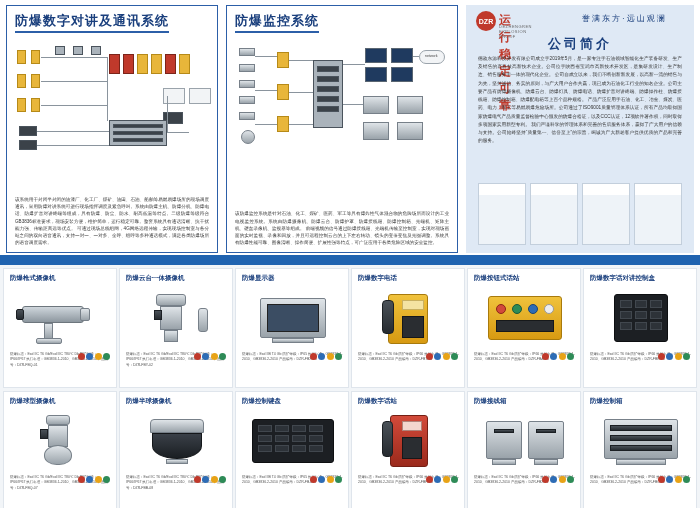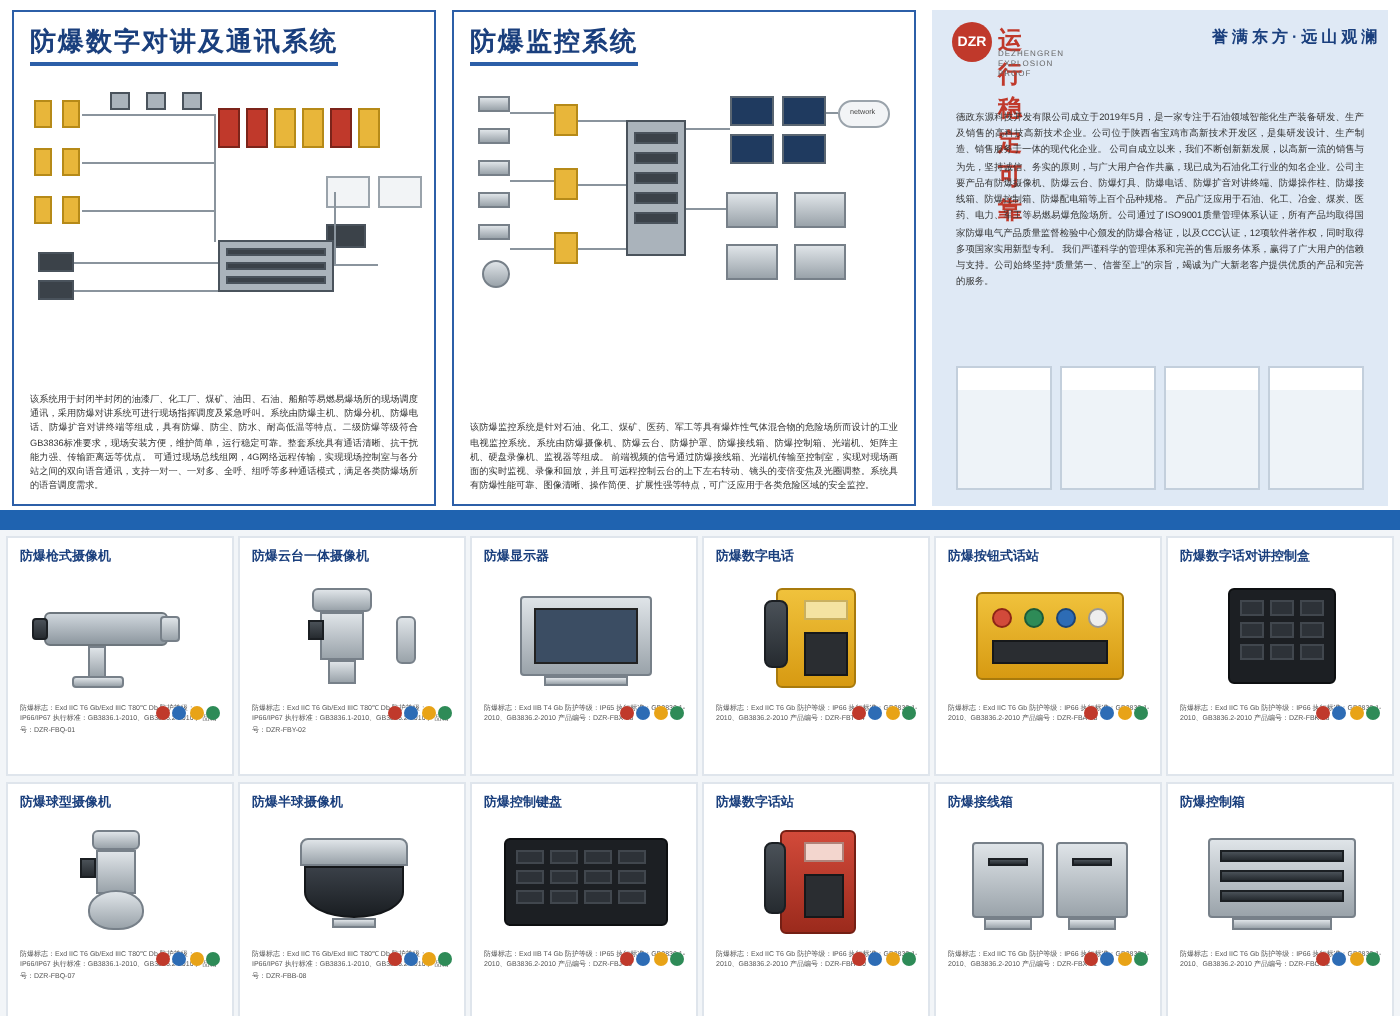--- a/index.html
+++ b/index.html
@@ -47,21 +47,21 @@
 
   
   .logo-row { position:absolute; left:10px; top:6px; height:22px; }
   .logo-mark {
     position:absolute; left:0; top:0; width:20px; height:20px; border-radius:50%;
     background:#c0392b; color:#fff; font-size:7px; font-weight:bold;
     display:flex; align-items:center; justify-content:center;
   }
   .logo-text { position:absolute; left:23px; top:1px; font-size:12px; font-weight:bold; color:#c0392b; letter-spacing:1px;}
   .logo-sub { position:absolute; left:23px; top:13px; font-size:4px; color:#666; letter-spacing:.5px;}
-  .slogan { position:absolute; left:116px; top:8px; font-size:8px; color:#1a3f7d; font-weight:bold; letter-spacing:2px;margin-left:24px;}
+  .slogan { position:absolute; left:116px; top:8px; font-size:8px; color:#1a3f7d; font-weight:normal; letter-spacing:2px;}
 
   .company-title {
     position:absolute; left:0; right:0; top:30px; text-align:center;
     font-size:13px; font-weight:bold; color:#1a3f7d; letter-spacing:3px;
   }
   .company-body {
     position:absolute; left:12px; right:12px; top:50px;
     font-size:4.7px; line-height:1.75; color:#333; text-align:justify;
   }
   .certs { position:absolute; left:12px; right:12px; top:178px; height:62px; display:flex; gap:4px; }
@@ -207,20 +207,21 @@
 前端视频的信号通过防爆接线箱、光端机传输至控制室，实现对现场画面的实时监视、录像和回放，并且可远程控制云台的上下左右转动、镜头的变倍变焦及光圈调整。系统具有防爆性能可靠、图像清晰、操作简便、扩展性强等特点，可广泛应用于各类危险区域的安全监控。</div>
     </div>
 
     <div class="panel" id="panel-company">
       <div class="logo-row">
         <div class="logo-mark">DZR</div>
         <div class="logo-text">运行稳定可靠</div>
         <div class="logo-sub">DEZHENGREN EXPLOSION PROOF</div>
       </div>
       <div class="slogan">誉满东方·远山观澜</div>
+      <div class="company-title">公司简介</div>
       <div class="company-body">德政东源科技开发有限公司成立于2019年5月，是一家专注于石油领域智能化生产装备研发、生产及销售的高科技高新技术企业。公司位于陕西省宝鸡市高新技术开发区，是集研发设计、生产制造、销售服务于一体的现代化企业。
 
 公司自成立以来，我们不断创新新发展，以高新一流的销售与为先，坚持诚信、务实的原则，与广大用户合作共赢，现已成为石油化工行业的知名企业。公司主要产品有防爆摄像机、防爆云台、防爆灯具、防爆电话、防爆扩音对讲终端、防爆操作柱、防爆接线箱、防爆控制箱、防爆配电箱等上百个品种规格。
 
 产品广泛应用于石油、化工、冶金、煤炭、医药、电力、军工等易燃易爆危险场所。公司通过了ISO9001质量管理体系认证，所有产品均取得国家防爆电气产品质量监督检验中心颁发的防爆合格证，以及CCC认证，12项软件著作权，同时取得多项国家实用新型专利。
 
 我们严谨科学的管理体系和完善的售后服务体系，赢得了广大用户的信赖与支持。公司始终坚持“质量第一、信誉至上”的宗旨，竭诚为广大新老客户提供优质的产品和完善的服务。</div>
       <div class="certs">
         <div class="cert">
             <div class="cert-inner"></div>

